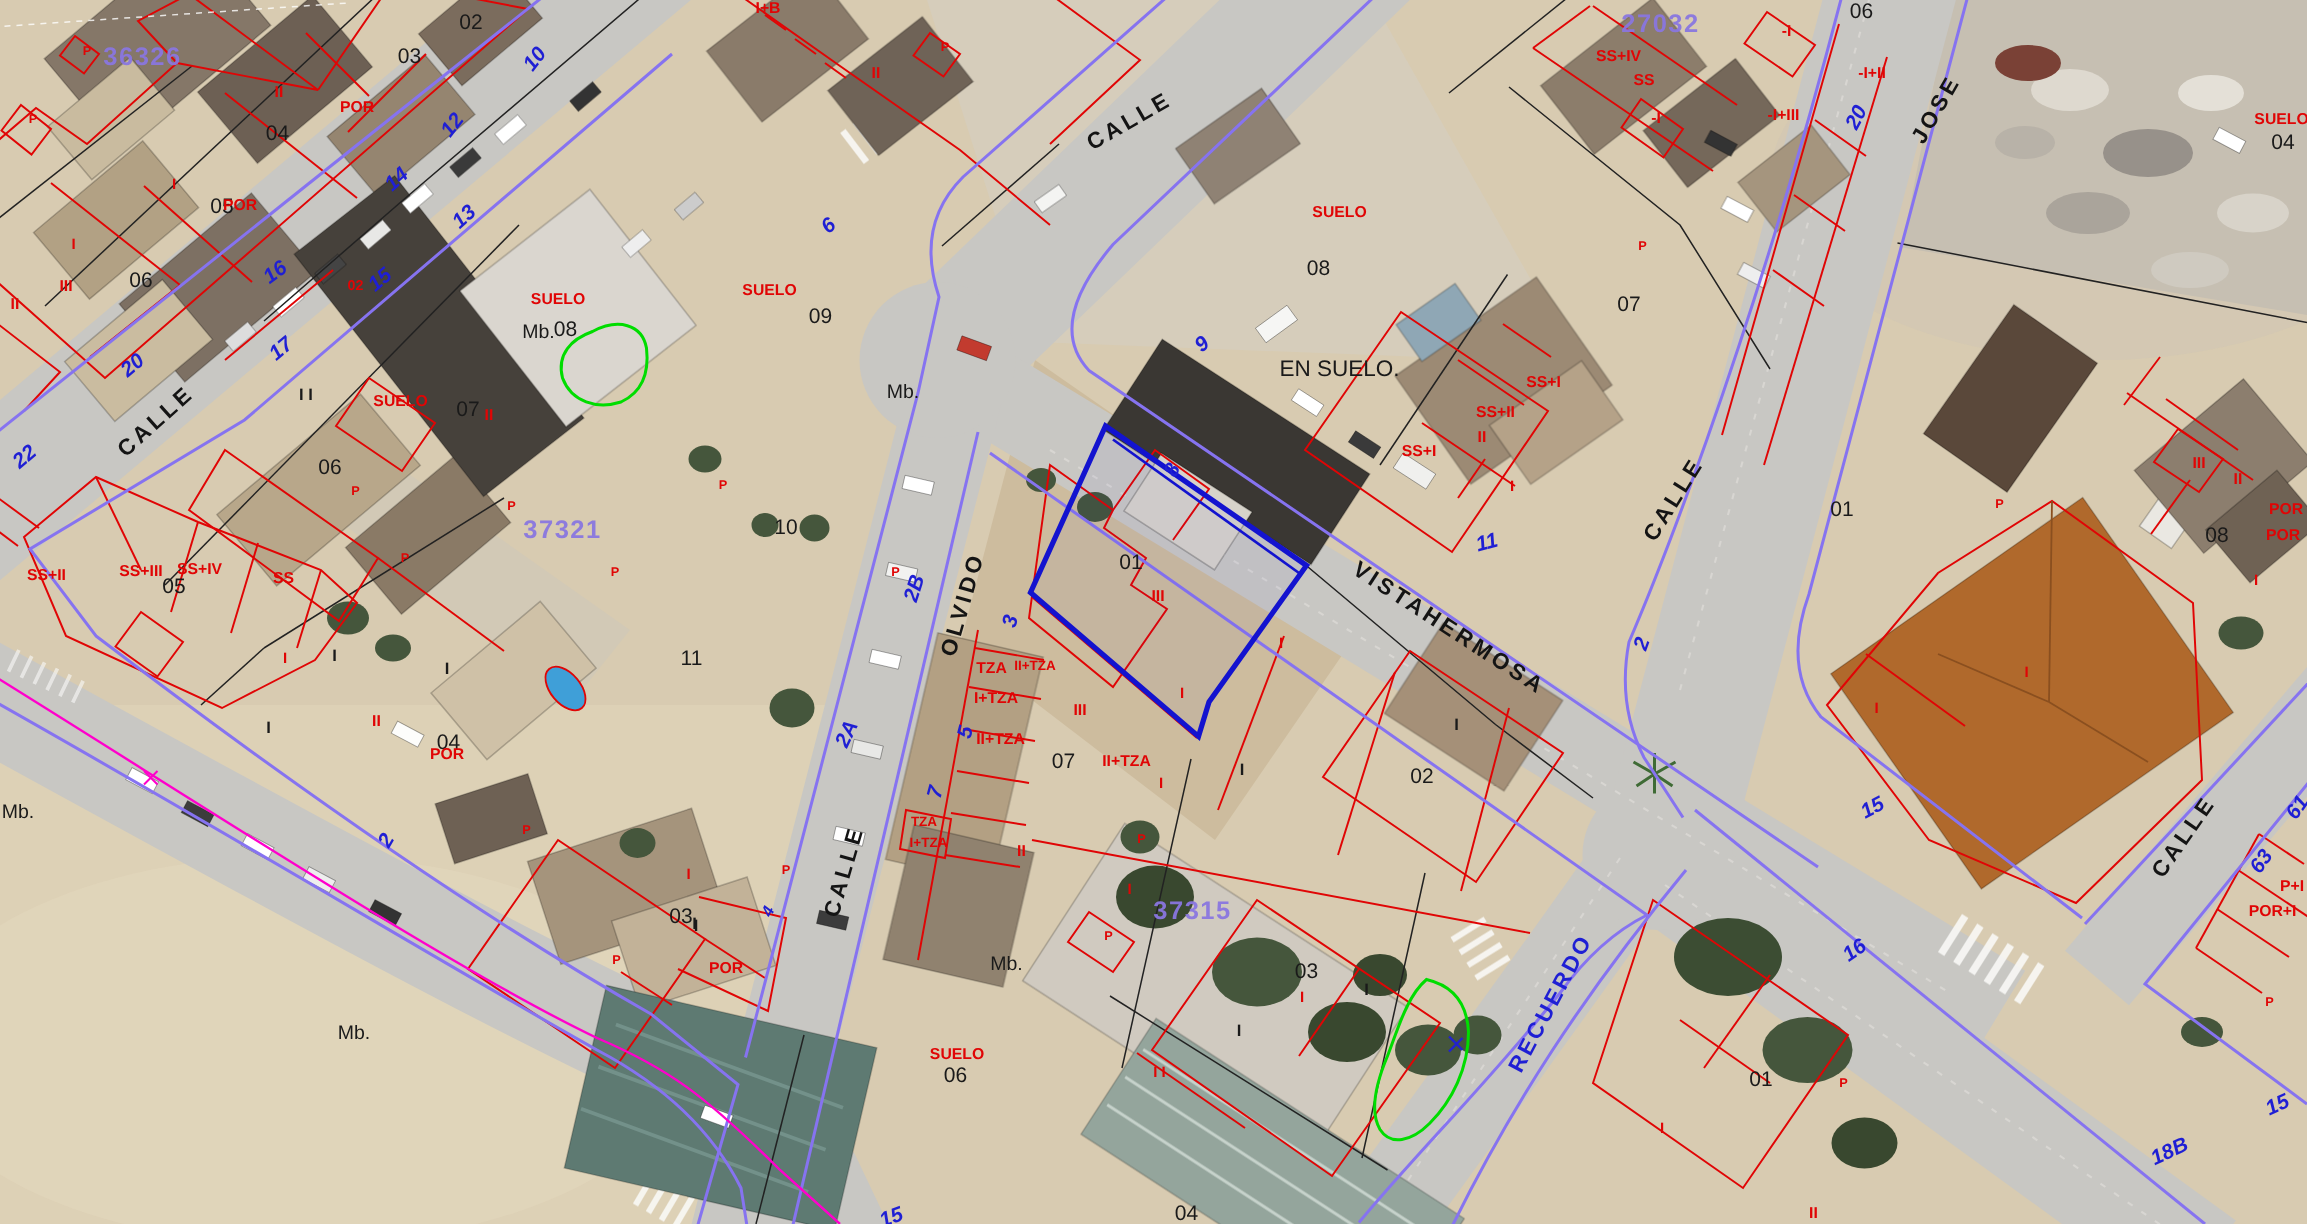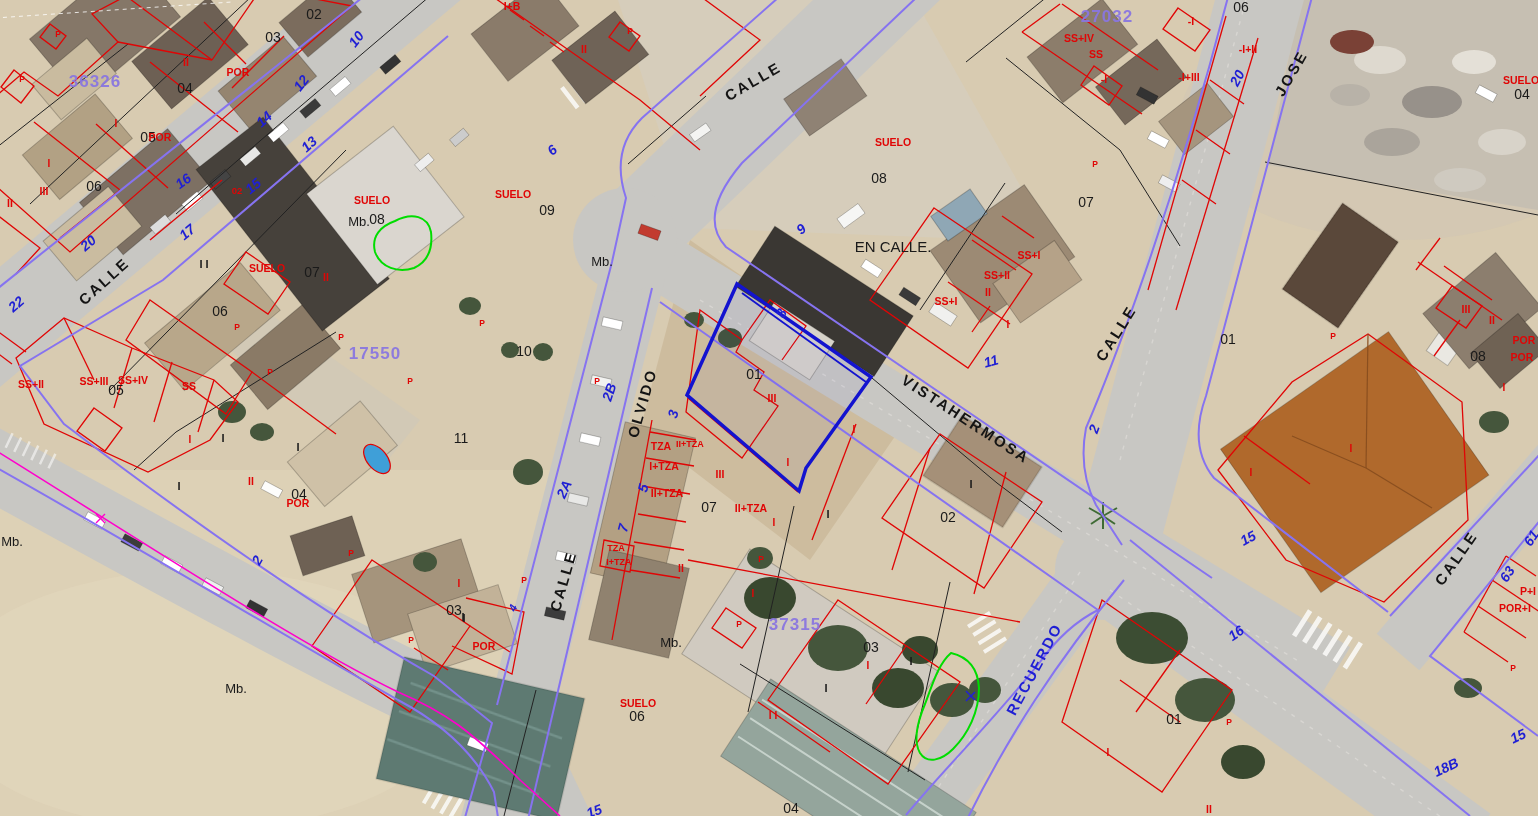--- a/index.html
+++ b/index.html
@@ -324,24 +324,24 @@
   <g>
     <path d="M737,284 L871,377 L806,468 L799,491 L687,395 Z" stroke="#1313cf" stroke-width="3.5" fill="rgba(19,19,207,0.04)"></path>
     <path d="M742,293 L866,382" stroke="#1313cf" stroke-width="1.8" fill="none"></path>
   </g>
   <path d="M966,701 l9,-9 m-9,-1 l9,9" stroke="#2222d0" stroke-width="1.6" fill="none"></path>
 
   <path d="M-5,18 L232,2" stroke="#ffffff" stroke-width="1" stroke-dasharray="4 4" fill="none" opacity=".8"></path>
 </svg>
 
 <div id="labels">
-      <span class="lbl lbl-purple" style="left: 95px; top: 38px; transform: translate(-50%, -50%) rotate(0deg); margin-top: 43px;">36326</span>
+      <span class="lbl lbl-purple" style="left: 95px; top: 38px; transform: translate(-50%, -50%) rotate(0deg);">36326</span>
       <span class="lbl lbl-purple" style="left: 1107px; top: 16px; transform: translate(-50%, -50%) rotate(0deg);">27032</span>
-      <span class="lbl lbl-purple" style="left: 375px; top: 353px; transform: translate(-50%, -50%) rotate(0deg);">17550</span>
-      <span class="lbl lbl-purple" style="left: 795px; top: 624px; transform: translate(-50%, -50%) rotate(0deg);">37315</span>
+      <span class="lbl lbl-purple" style="left: 375px; top: 353px; transform: translate(-50%, -50%) rotate(0deg);">37321</span>
+      <span class="lbl lbl-purple" style="left: 795px; top: 607px; transform: translate(-50%, -50%) rotate(0deg);">37315</span>
       <span class="lbl lbl-street" style="left: 104px; top: 281px; transform: translate(-50%, -50%) rotate(-42deg);">CALLE</span>
       <span class="lbl lbl-street" style="left: 753px; top: 81px; transform: translate(-50%, -50%) rotate(-30deg);">CALLE</span>
       <span class="lbl lbl-street" style="left: 642px; top: 403px; transform: translate(-50%, -50%) rotate(-74deg);">OLVIDO</span>
       <span class="lbl lbl-street" style="left: 563px; top: 581px; transform: translate(-50%, -50%) rotate(-74deg);">CALLE</span>
       <span class="lbl lbl-street" style="left: 966px; top: 419px; transform: translate(-50%, -50%) rotate(33deg);">VISTAHERMOSA</span>
       <span class="lbl lbl-street" style="left: 1116px; top: 333px; transform: translate(-50%, -50%) rotate(-58deg);">CALLE</span>
       <span class="lbl lbl-street" style="left: 1291px; top: 73px; transform: translate(-50%, -50%) rotate(-60deg);">JOSE</span>
       <span class="lbl lbl-street" style="left: 1456px; top: 558px; transform: translate(-50%, -50%) rotate(-55deg);">CALLE</span>
       <span class="lbl lbl-street lbl-street-blue" style="left: 1034px; top: 669px; transform: translate(-50%, -50%) rotate(-62deg);">RECUERDO</span>
       <span class="lbl lbl-streetnum" style="left: 356px; top: 39px; transform: translate(-50%, -50%) rotate(-52deg);">10</span>
@@ -398,21 +398,21 @@
       <span class="lbl lbl-parcel" style="left: 637px; top: 716px; transform: translate(-50%, -50%) rotate(0deg);">06</span>
       <span class="lbl lbl-parcel" style="left: 871px; top: 647px; transform: translate(-50%, -50%) rotate(0deg);">03</span>
       <span class="lbl lbl-parcel" style="left: 791px; top: 808px; transform: translate(-50%, -50%) rotate(0deg);">04</span>
       <span class="lbl lbl-parcel" style="left: 1174px; top: 719px; transform: translate(-50%, -50%) rotate(0deg);">01</span>
       <span class="lbl lbl-parcel" style="left: 299px; top: 494px; transform: translate(-50%, -50%) rotate(0deg);">04</span>
       <span class="lbl lbl-misc" style="left: 359px; top: 221px; transform: translate(-50%, -50%) rotate(0deg);">Mb.</span>
       <span class="lbl lbl-misc" style="left: 602px; top: 261px; transform: translate(-50%, -50%) rotate(0deg);">Mb.</span>
       <span class="lbl lbl-misc" style="left: 671px; top: 642px; transform: translate(-50%, -50%) rotate(0deg);">Mb.</span>
       <span class="lbl lbl-misc" style="left: 236px; top: 688px; transform: translate(-50%, -50%) rotate(0deg);">Mb.</span>
       <span class="lbl lbl-misc" style="left: 12px; top: 541px; transform: translate(-50%, -50%) rotate(0deg);">Mb.</span>
-      <span class="lbl lbl-misc" style="left: 893px; top: 246px; font-size: 15px; transform: translate(-50%, -50%) rotate(0deg);">EN CALLE.</span>
+      <span class="lbl lbl-misc" style="left: 893px; top: 246px; font-size: 15px; transform: translate(-50%, -50%) rotate(0deg);">EN SUELO.</span>
       <span class="lbl lbl-red" style="left: 372px; top: 200px; transform: translate(-50%, -50%) rotate(0deg);">SUELO</span>
       <span class="lbl lbl-red" style="left: 513px; top: 194px; transform: translate(-50%, -50%) rotate(0deg);">SUELO</span>
       <span class="lbl lbl-red" style="left: 893px; top: 142px; transform: translate(-50%, -50%) rotate(0deg);">SUELO</span>
       <span class="lbl lbl-red" style="left: 267px; top: 268px; transform: translate(-50%, -50%) rotate(0deg);">SUELO</span>
       <span class="lbl lbl-red" style="left: 638px; top: 703px; transform: translate(-50%, -50%) rotate(0deg);">SUELO</span>
       <span class="lbl lbl-red" style="left: 1521px; top: 80px; transform: translate(-50%, -50%) rotate(0deg);">SUELO</span>
       <span class="lbl lbl-red" style="left: 238px; top: 72px; transform: translate(-50%, -50%) rotate(0deg);">POR</span>
       <span class="lbl lbl-red" style="left: 160px; top: 137px; transform: translate(-50%, -50%) rotate(0deg);">POR</span>
       <span class="lbl lbl-red" style="left: 298px; top: 503px; transform: translate(-50%, -50%) rotate(0deg);">POR</span>
       <span class="lbl lbl-red" style="left: 484px; top: 646px; transform: translate(-50%, -50%) rotate(0deg);">POR</span>

